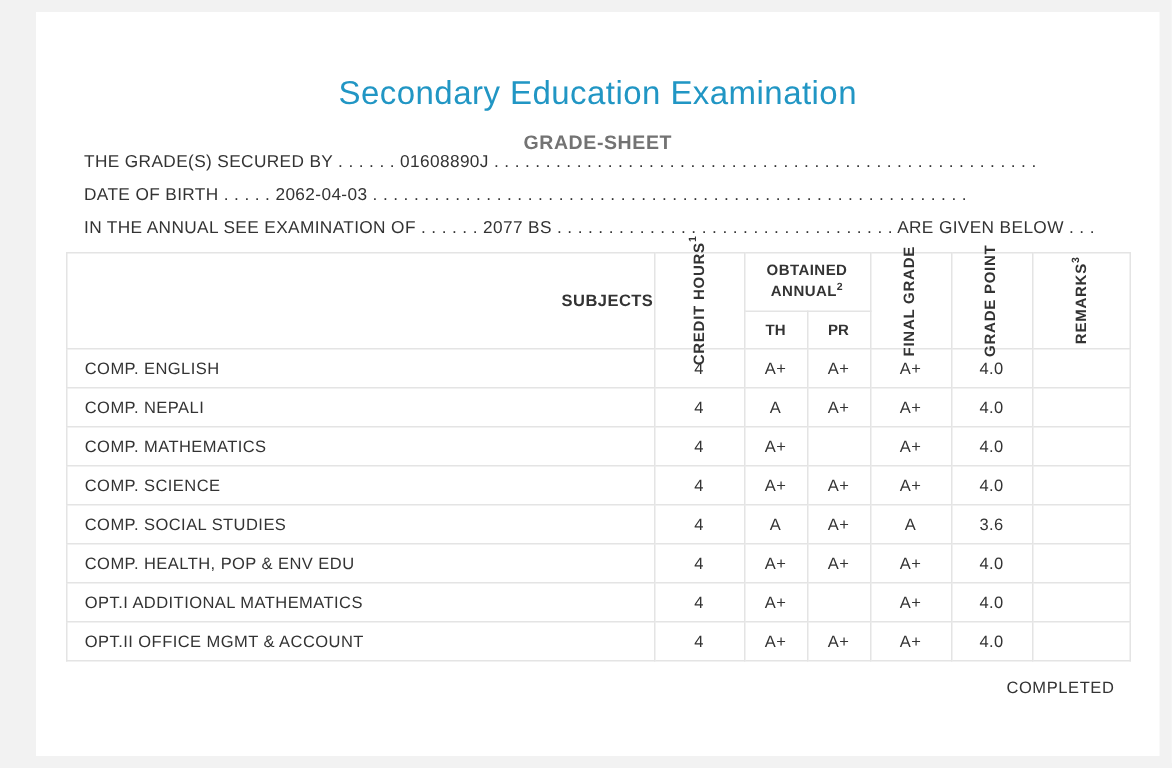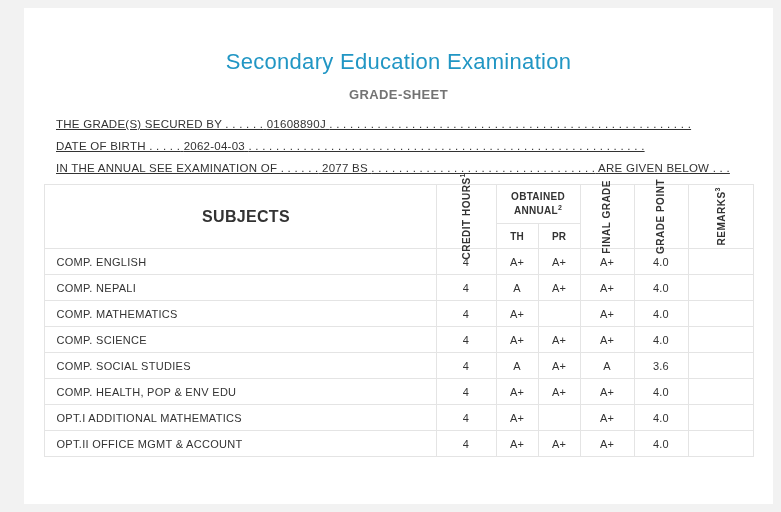--- a/index.html
+++ b/index.html
@@ -34,23 +34,21 @@
   }
   .subtitle {
     text-align: center;
     font-size: 13px;
     font-weight: bold;
     color: #737373;
     margin-top: 12px;
     letter-spacing: 0.4px;
   }
   .info {
-    margin-top: 16px;
     padding: 0 30px 0 32px;
-    text-decoration: underline;
   }
   .info-line {
     font-size: 11.5px;
     color: #333;
     letter-spacing: 0.25px;
     white-space: nowrap;
     overflow: hidden;
     margin-bottom: 10px;
     text-transform: uppercase;
   }
@@ -69,23 +67,23 @@
     padding: 0;
   }
   thead th {
     vertical-align: middle;
     font-weight: bold;
     color: #333;
     text-align: center;
     font-size: 10px;
   }
   .th-subjects {
-    text-align: center;
+    text-align: right;
     padding-left: 12px !important;
-    font-size: 16px;
+    font-size: 11px;
     letter-spacing: 0.3px;
   }
   .vert {
     writing-mode: vertical-rl;
     transform: rotate(180deg);
     white-space: nowrap;
     letter-spacing: 0.5px;
     margin: 0 auto;
     line-height: 1.15;
     text-align: center;
@@ -279,15 +277,16 @@
         <td>A+</td>
         <td>A+</td>
         <td>A+</td>
         <td>4.0</td>
         <td></td>
       </tr>
     </tbody>
   </table>
 
   <div class="footer">
+    <div class="status">COMPLETED</div>
   </div>
 
 </div>
 
 </body></html>

